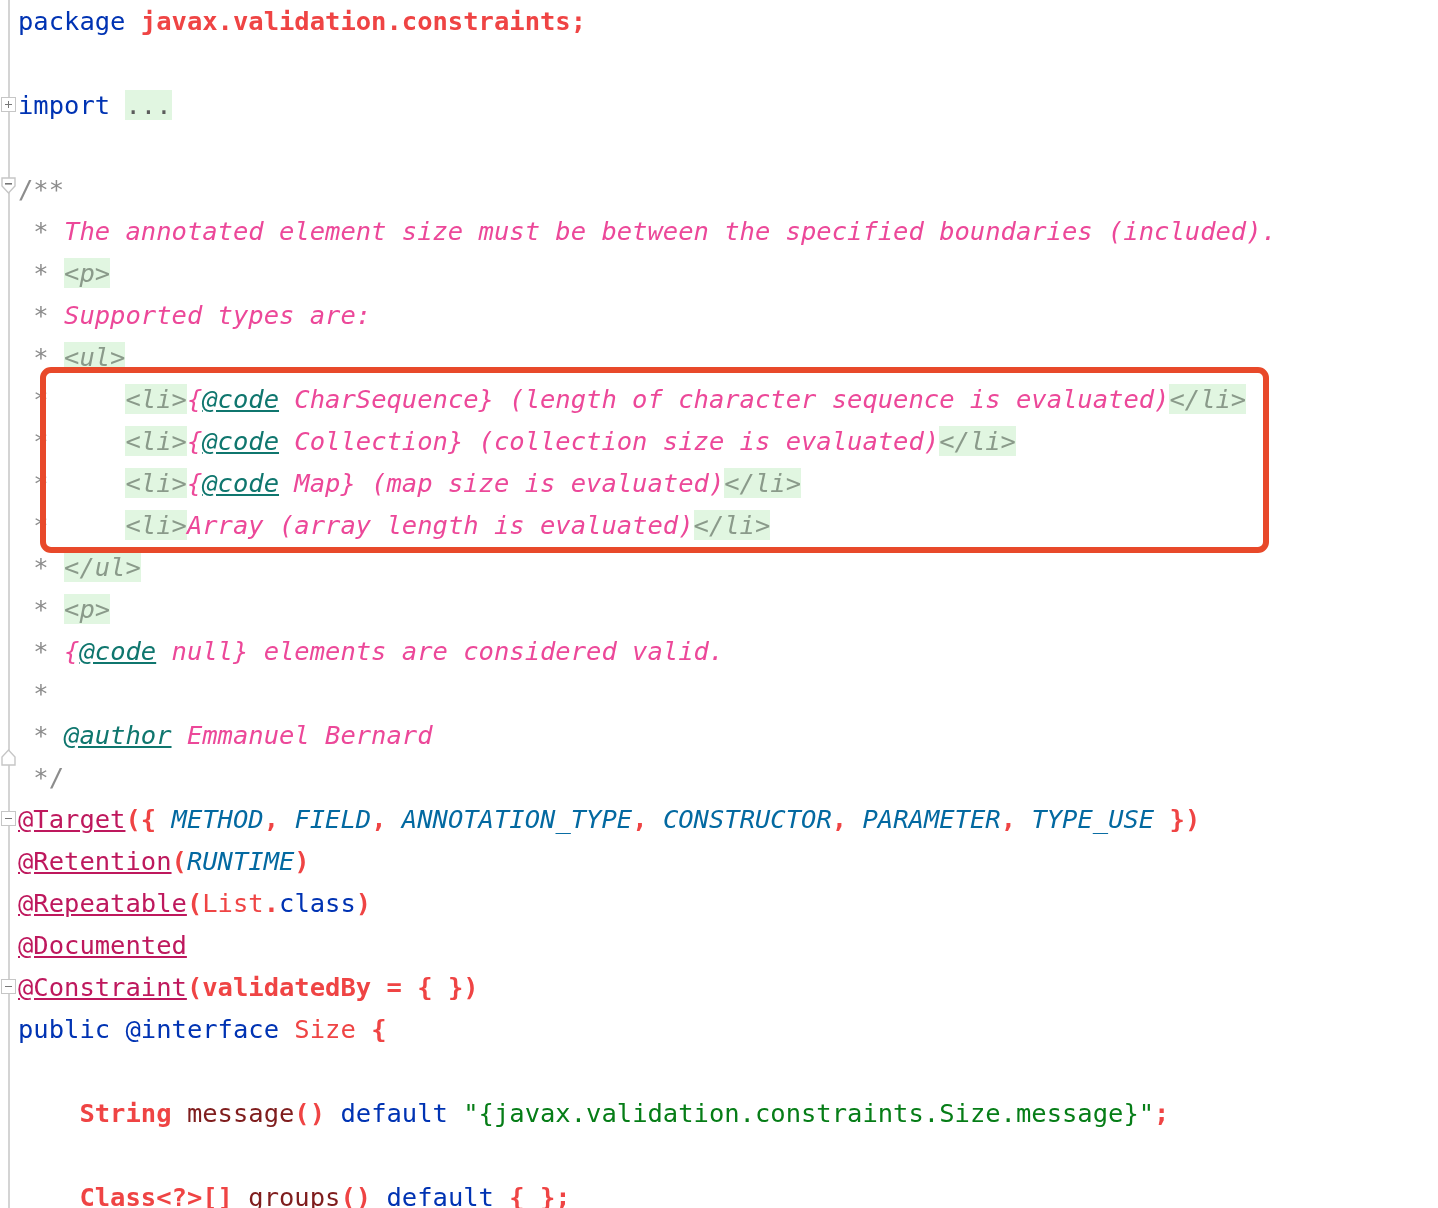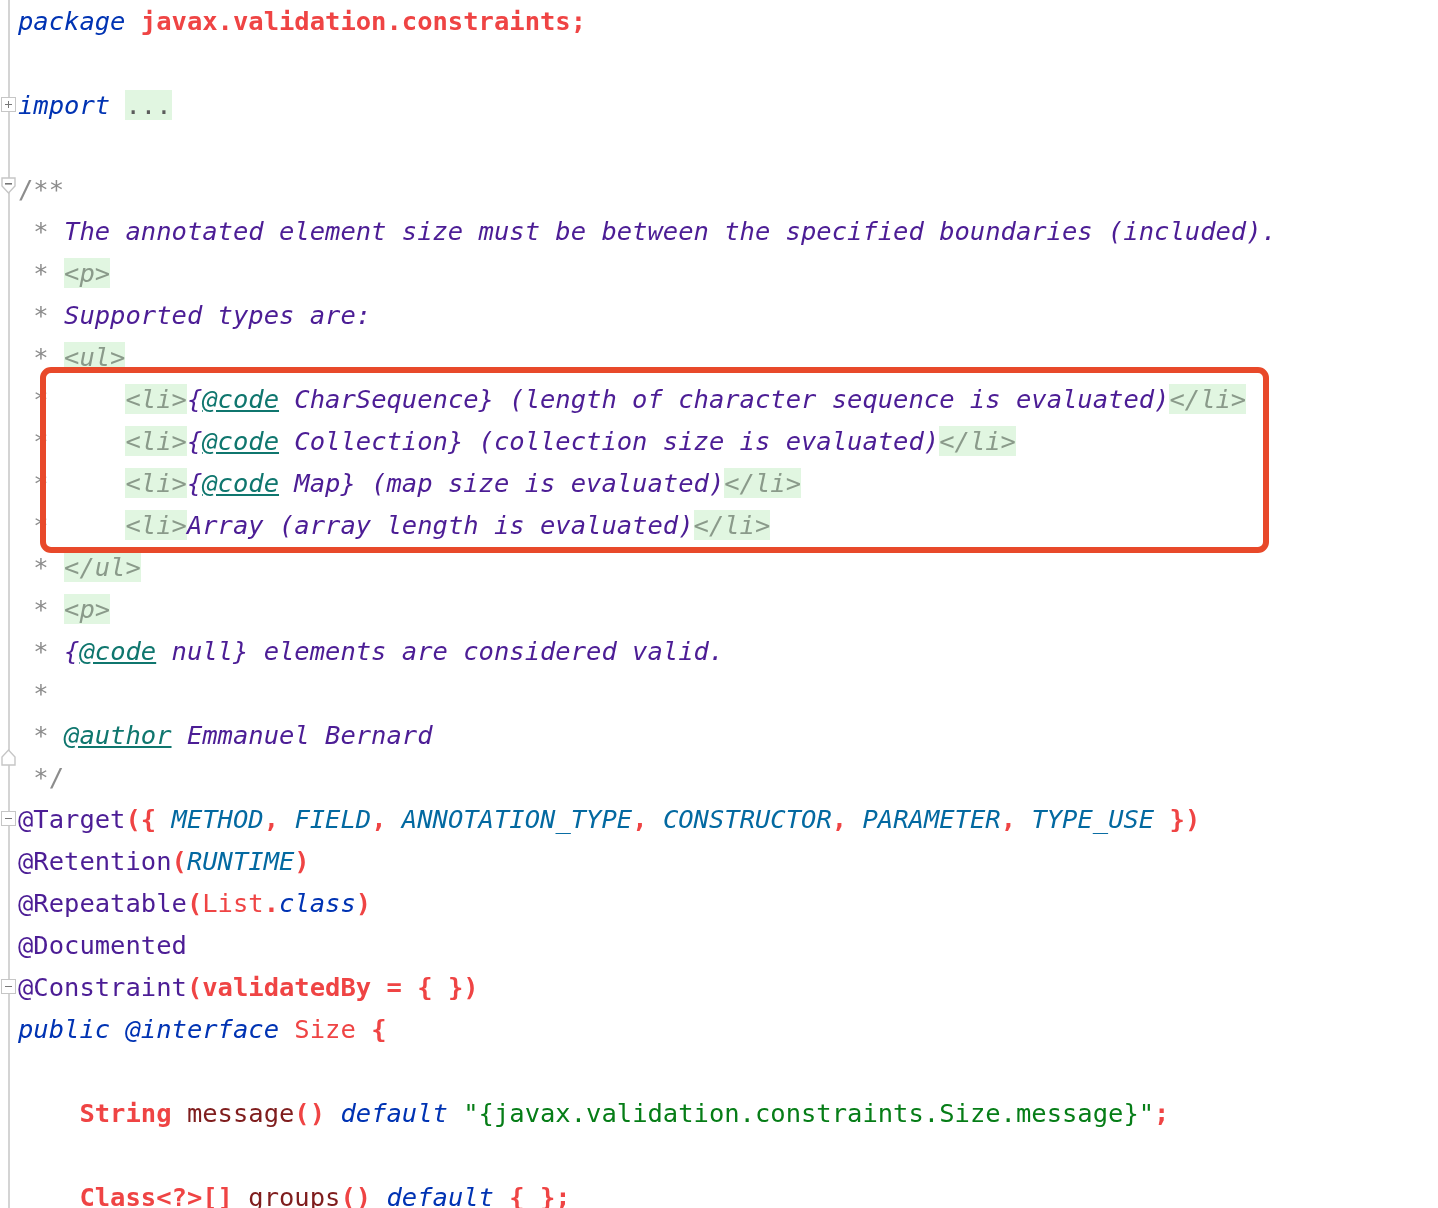--- a/index.html
+++ b/index.html
@@ -78,27 +78,27 @@
     line-height: 42px;
     letter-spacing: 0px;
     white-space: pre;
   }
   .line {
     height: 42px;
     white-space: pre;
   }
 
   
-  .kw      { color: #0033b3; font-style: italic; }
+  .kw      { color: #0033b3; }
   .plain   { color: #ef4444; font-weight: bold; }
-  .anno    { color: #4c1d95; }
+  .anno    { color: #be185d; text-decoration: underline; }
   .enumc   { color: #0369a1; font-style: italic; }
   .str     { color: #067d17; }
   .method  { color: #7f1d1d; }
-  .cmt     { color: #4c1d95; font-style: italic; }
+  .cmt     { color: #ec4899; font-style: italic; }
   .cmtplain{ color: #8c8c8c; }
   .tag     { color: #8a9a8a; font-style: italic; background: #e1f6e1; }
   .doctag  { color: #0f766e; font-style: italic; text-decoration: underline; }
   .cls     { color: #ef4444; }
 
   
   .foldph  { background: #e1f6e1; color: #5c5c5c; }
 
   
   #redbox {

